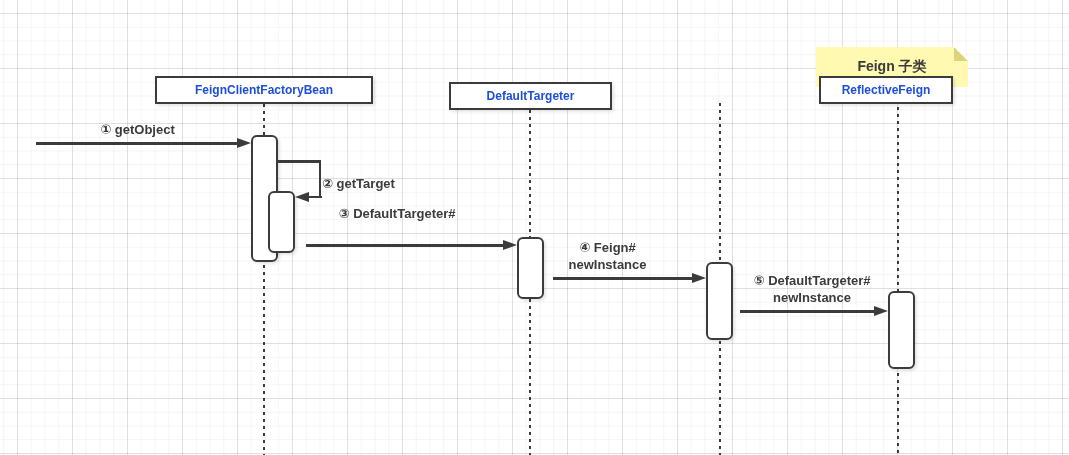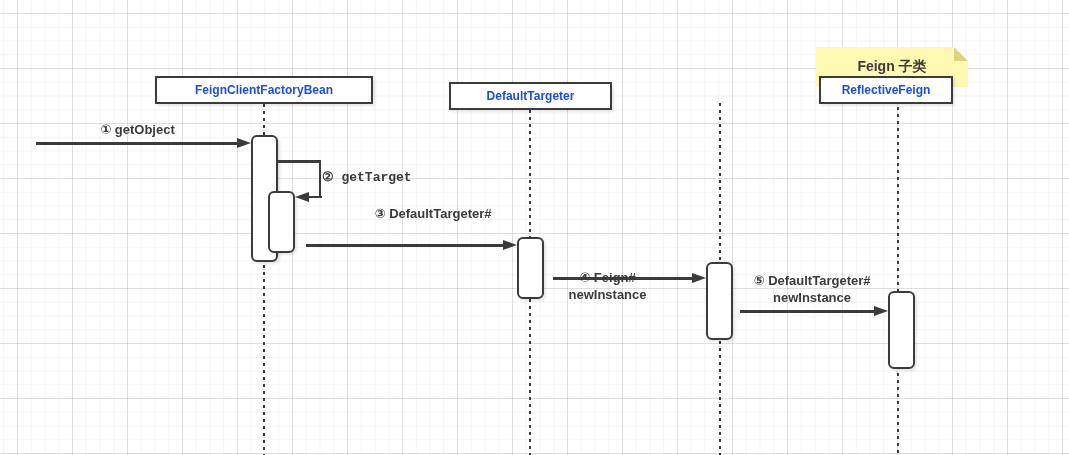--- a/index.html
+++ b/index.html
@@ -128,31 +128,31 @@
   <div class="act" style="left:888px; top:291px; height:78px;"></div>
 
   <div class="mline" style="left:36px; top:142px; width:202px;"></div>
   <div class="head-right" style="left:237px; top:137.5px;"></div>
   <div class="mlabel" style="left:55px; top:121px; width:165px;">① getObject</div>
 
   <div class="mline" style="left:278px; top:160px; width:43px;"></div>
   <div class="vline" style="left:318.5px; top:160px; height:38px;"></div>
   <div class="mline" style="left:308px; top:195.5px; width:14px;"></div>
   <div class="head-left" style="left:295px; top:191.5px;"></div>
-  <div class="mlabel left" style="left:322px; top:169px;font-family:Liberation Mono, monospace;">② getTarget</div>
+  <div class="mlabel left" style="left:322px; top:175px;">② getTarget</div>
 
   <div class="mline" style="left:306px; top:244px; width:198px;"></div>
   <div class="head-right" style="left:503px; top:239.5px;"></div>
-  <div class="mlabel" style="left:348px; top:205px; width:170px;">
+  <div class="mlabel" style="left:312px; top:205px; width:170px;">
     <div>③ DefaultTargeter#</div>
   </div>
 
   <div class="mline" style="left:553px; top:277px; width:140px;"></div>
   <div class="head-right" style="left:692px; top:272.5px;"></div>
-  <div class="mlabel" style="left:530px; top:239px; width:155px;margin-top:30px;">
+  <div class="mlabel" style="left:530px; top:239px; width:155px;">
     <div>④ Feign#</div>
     <div>newInstance</div>
   </div>
 
   <div class="mline" style="left:740px; top:310px; width:135px;"></div>
   <div class="head-right" style="left:874px; top:305.5px;"></div>
   <div class="mlabel" style="left:727px; top:272px; width:170px;">
     <div>⑤ DefaultTargeter#</div>
     <div>newInstance</div>
   </div>

